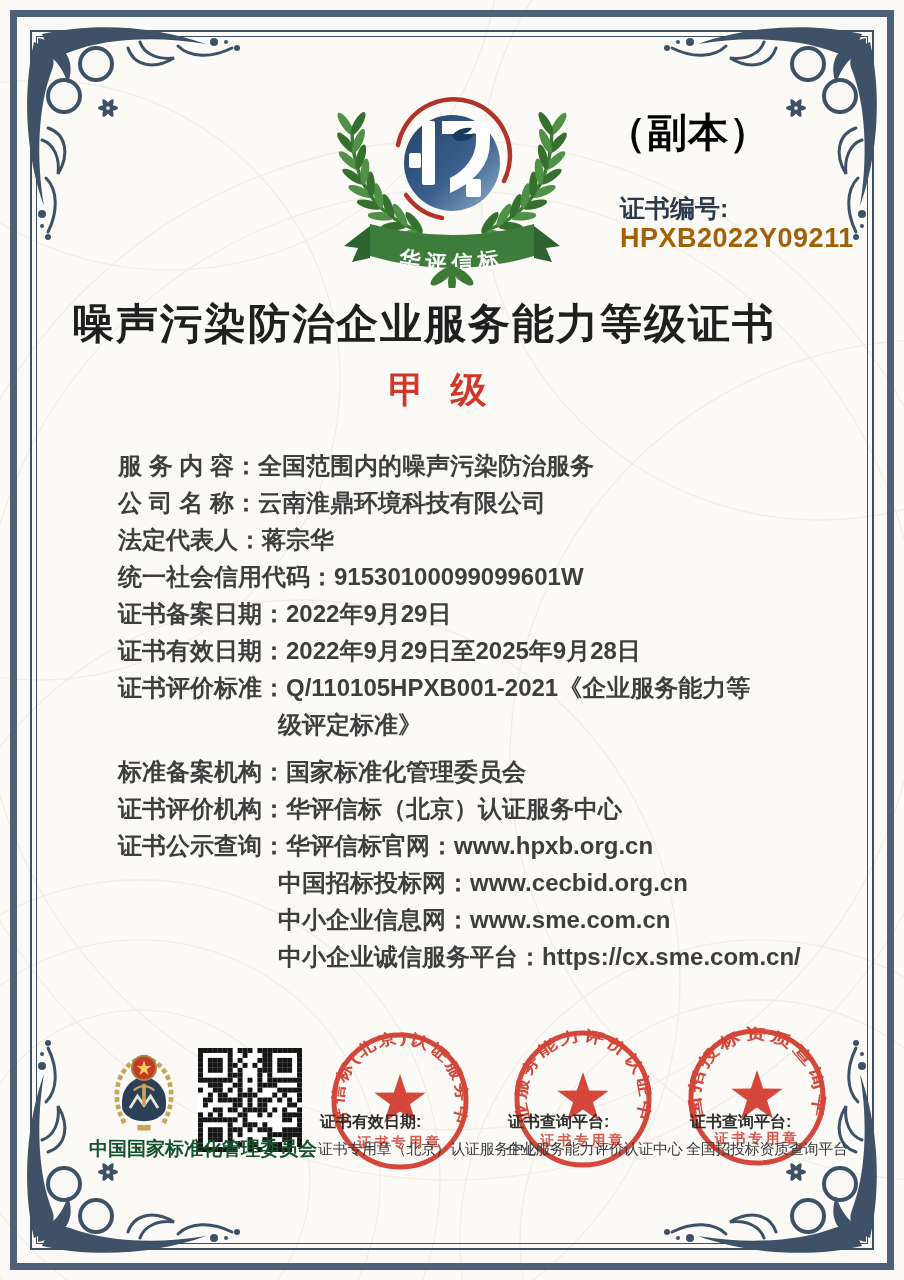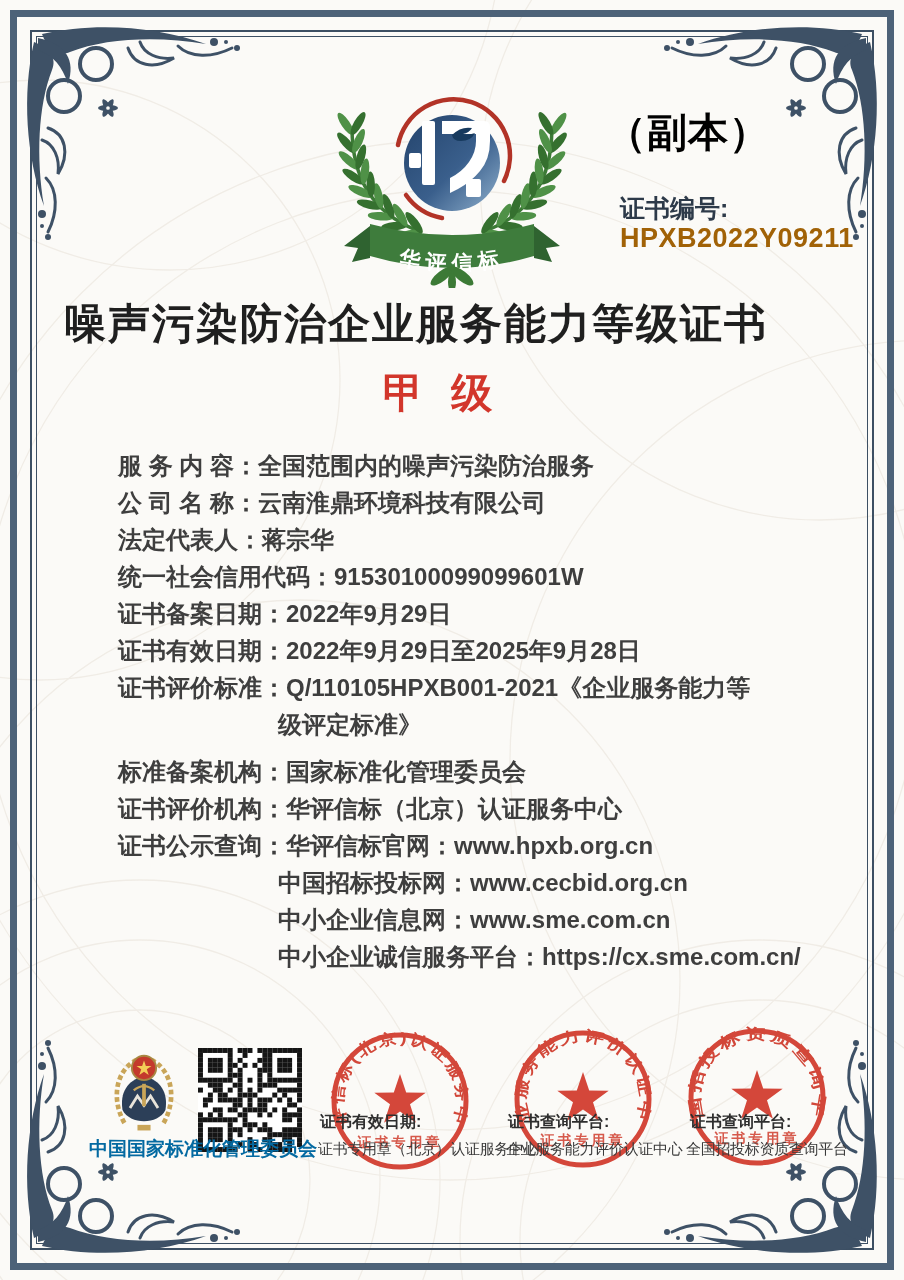--- a/index.html
+++ b/index.html
@@ -18,27 +18,27 @@
   .corner{position:absolute;width:240px;height:240px;}
   .c-tl{left:8px;top:8px}
   .c-tr{right:8px;top:8px;transform:scaleX(-1)}
   .c-bl{left:8px;bottom:8px;transform:scaleY(-1)}
   .c-br{right:8px;bottom:8px;transform:scale(-1,-1)}
   
   .copy-label{left:606px;top:105px;font-size:40px;font-weight:bold;color:#000000;letter-spacing:1px;}
   .certno-label{left:620px;top:192px;font-size:25px;font-weight:bold;color:#2d3a49;}
   .certno-value{left:620px;top:223px;font-size:27px;font-weight:bold;color:#a16207;letter-spacing:.5px;}
   
-  .cert-title{left:0;top:296px;width:832px;text-align:center;font-size:42px;font-weight:bold;color:#1f1f1f;letter-spacing:2px;}
-  .cert-grade{left:0;top:366px;width:883px;text-align:center;font-size:41px;font-weight:bold;color:#d2362b;letter-spacing:8px;}
+  .cert-title{left:0;top:296px;width:832px;text-align:center;font-size:42px;font-weight:bold;color:#1f1f1f;letter-spacing:2px;padding-left:8px;}
+  .cert-grade{left:0;top:366px;width:883px;text-align:center;font-size:36px;font-weight:bold;color:#d2362b;letter-spacing:8px;}
   
   .tline{position:absolute;left:118px;width:680px;font-size:24px;line-height:37px;font-weight:600;color:#3e3e3e;
          white-space:pre-line;padding-left:160px;text-indent:-160px;}
   
-  .org-name{left:84px;top:1136px;width:238px;text-align:center;font-size:19px;font-weight:600;color:#0369a1;z-index:5;}
+  .org-name{left:84px;top:1136px;width:238px;text-align:center;font-size:19px;font-weight:600;color:#14532d;z-index:5;}
   .seal{position:absolute;width:150px;height:150px;opacity:.93;z-index:2;}
   .seal-ring{fill:none;stroke:#d23a2c;stroke-width:5;}
   .seal-star{fill:#d23a2c;}
   .seal-arc-text{font-size:15px;font-weight:bold;fill:#cf3a2b;letter-spacing:2px;}
   .seal-bottom-text{font-size:14px;font-weight:bold;fill:#cf3a2b;letter-spacing:3px;opacity:.9;}
   .cap-label{position:absolute;font-size:16px;font-weight:bold;color:#2e2e2e;white-space:nowrap;z-index:6;}
   .cap-value{position:absolute;font-size:15px;color:#3a3a3a;white-space:nowrap;letter-spacing:-.3px;z-index:6;}
   .ribbon-text{font-size:21px;font-weight:bold;fill:#ffffff;letter-spacing:6px;}
   .hiddefs{position:absolute;width:0;height:0;}
 </style>

